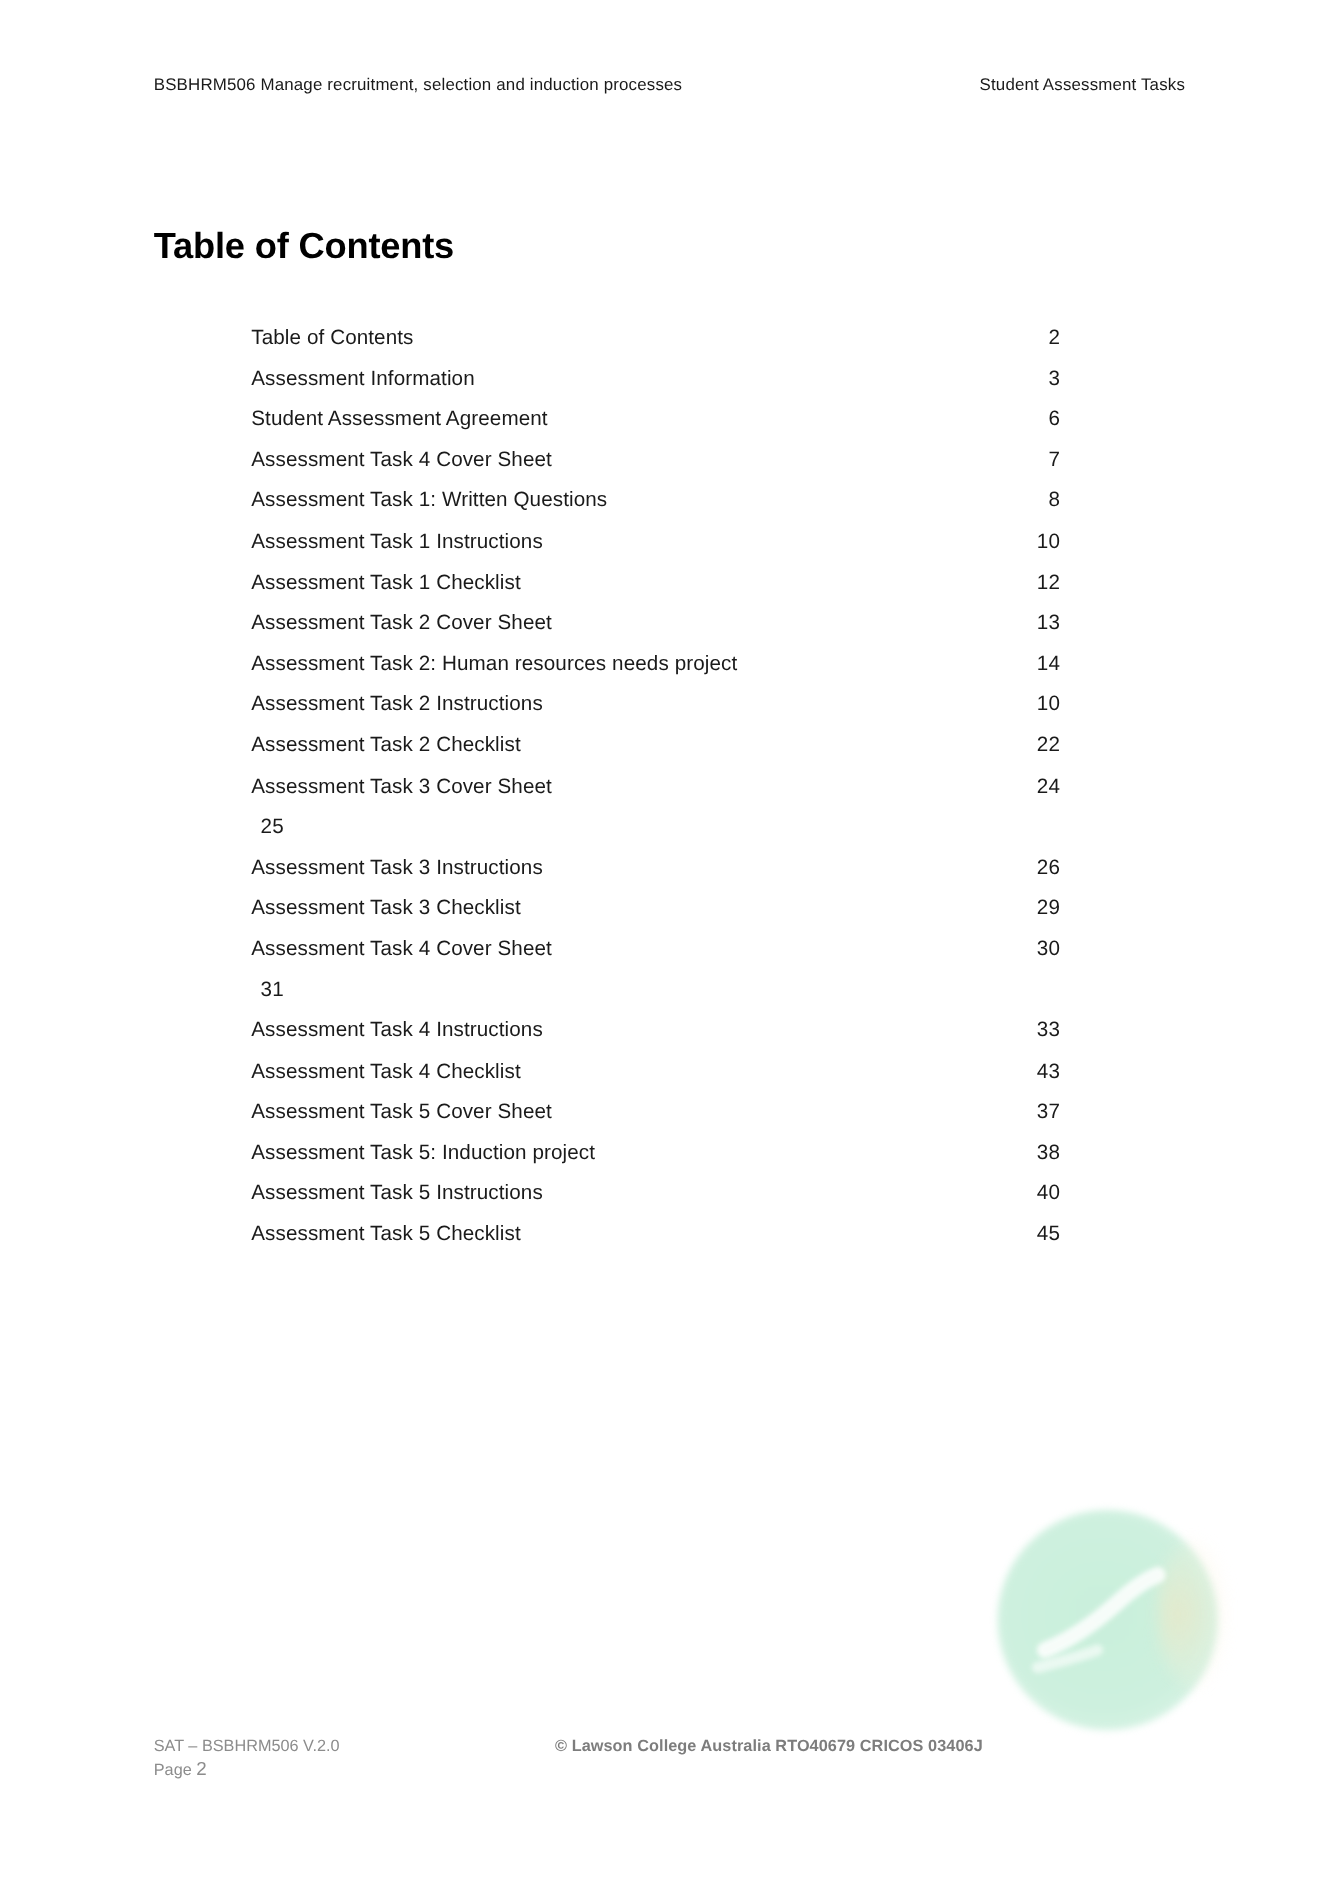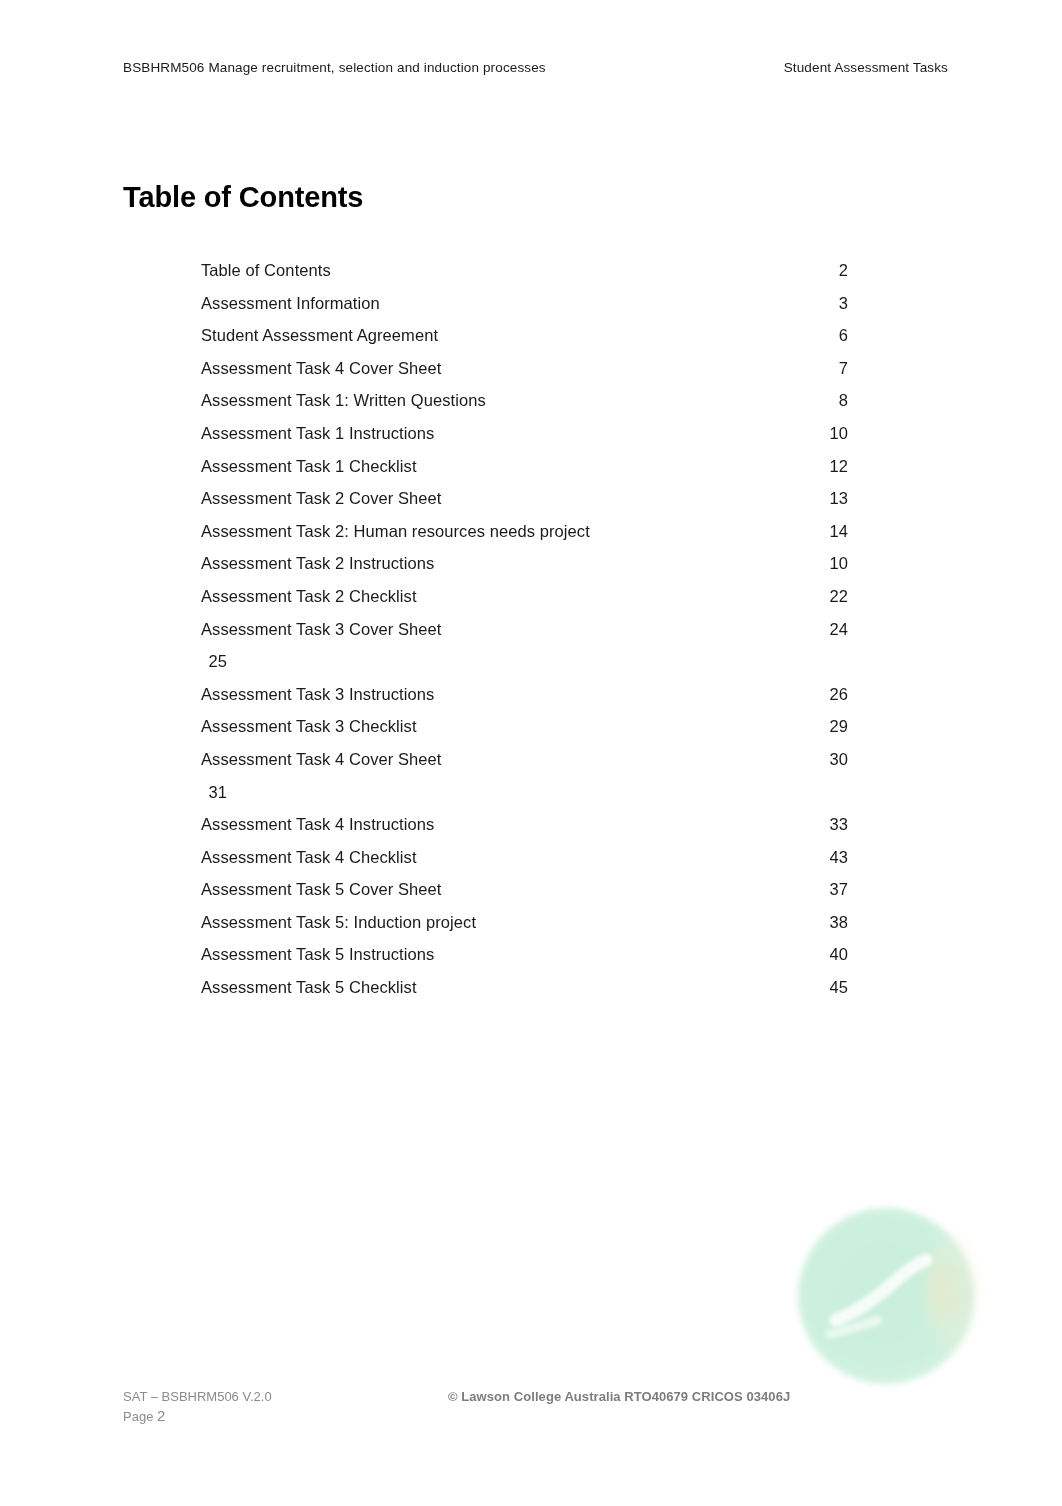--- a/index.html
+++ b/index.html
@@ -109,31 +109,31 @@
     position: absolute;
     left: 123px;
     top: 1389px;
     width: 825px;
     font-size: 13px;
     color: #8c8c8c;
   }
   #doc-footer .foot-row {
     display: flex;
     align-items: center;
-    gap: 20px;
   }
   #doc-footer .foot-left {
     width: 305px;
     white-space: nowrap;
   }
   #doc-footer .foot-copyright {
     font-weight: bold;
     color: #7d7d7d;
     white-space: nowrap;
     letter-spacing: 0.005em;
+    margin-left: 16px;
   }
   #doc-footer .foot-page {
     margin-top: 3px;
     white-space: nowrap;
   }
   #doc-footer .foot-page .pagenum {
     font-size: 15px;
     color: #8c8c8c;
   }
 </style>

